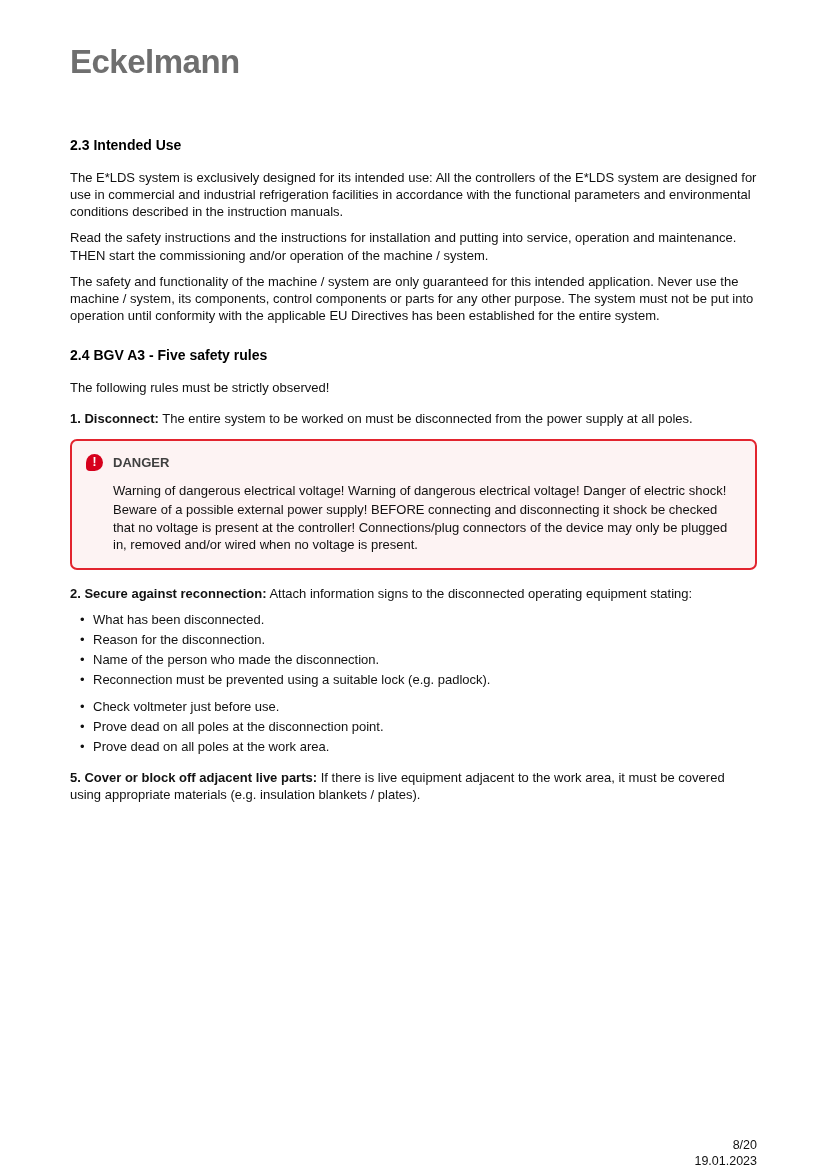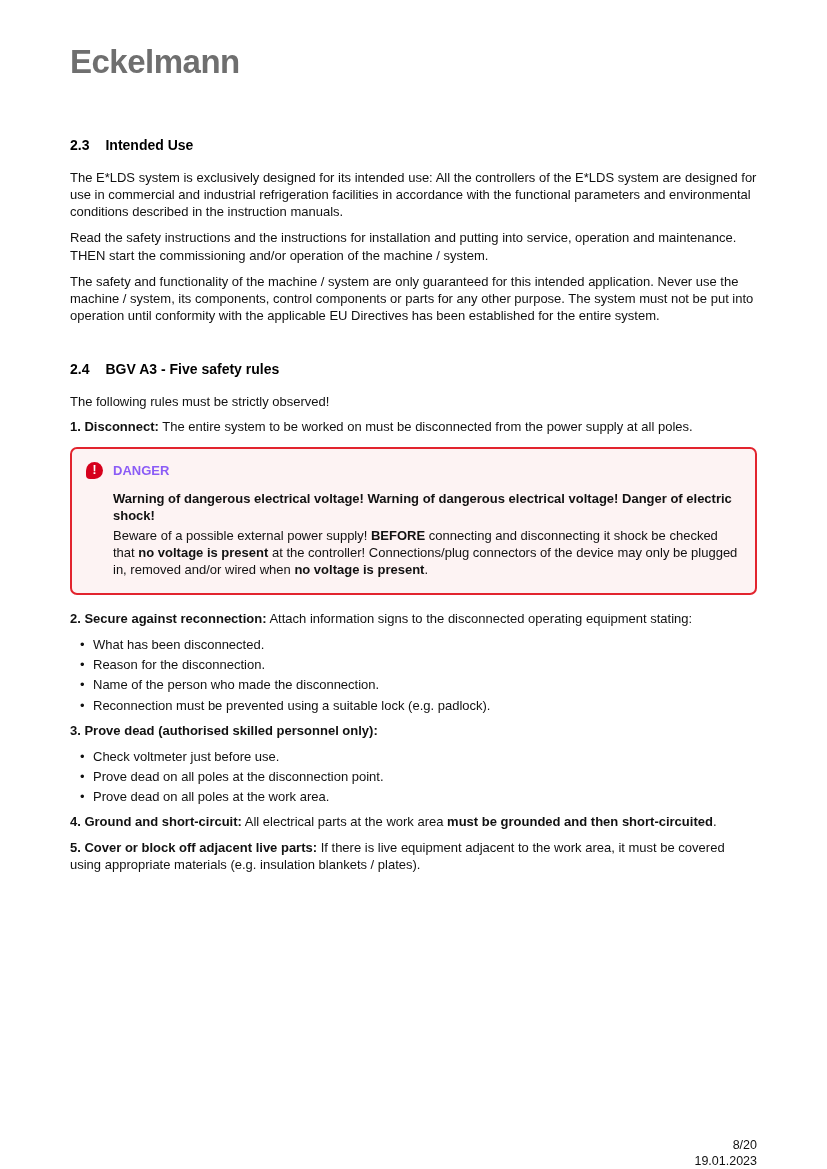--- a/index.html
+++ b/index.html
@@ -20,31 +20,31 @@
   .logo {
     padding-top: 40px;
     font-size: 33px;
     font-weight: bold;
     color: #6f6f6f;
     letter-spacing: -0.5px;
     width: 220px;
   }
   .section-heading {
     display: flex;
-    gap: 16px;
+    gap: 4px;
     font-size: 14px;
     font-weight: bold;
     color: #000000;
   }
   .h-23 { margin-top: 52px; }
-  .h-24 { margin-top: 36px; }
+  .h-24 { margin-top: 22px; }
   .para { margin-top: 9px; }
   .para.first { margin-top: 15px; }
   .bold-line { margin-top: 14px; font-weight: normal; }
-  .rule { margin-top: 8px; }
+  .rule { margin-top: 14px; }
   .rule .label { font-weight: bold; }
   .rule .emph { font-weight: bold; }
   .danger-box {
     margin-top: 12px;
     border: 2px solid #e2242e;
     border-radius: 7px;
     background: #fdf3f3;
     padding: 13px 16px 15px 14px;
   }
   .danger-header {
@@ -58,25 +58,25 @@
     border-radius: 50% 50% 50% 4px;
     background: #d6001c;
     color: #ffffff;
     font-size: 12px;
     font-weight: bold;
     display: flex;
     align-items: center;
     justify-content: center;
     flex: 0 0 auto;
   }
-  .danger-title { font-weight: bold; color: #8b5cf6; }
+  .danger-title { font-weight: bold; color: #404040; }
   .danger-body { margin-left: 27px; margin-top: 11px; }
-  .danger-heading { font-weight: bold; }
+  .danger-heading { font-weight: normal; }
   .danger-text { margin-top: 2px; }
-  .danger-text b { font-weight: bold; }
+  .danger-text b { font-weight: normal; }
   ul.bullets {
     list-style: none;
     margin-top: 9px;
     margin-left: 10px;
   }
   ul.bullets li {
     position: relative;
     padding-left: 13px;
     margin-top: 3px;
   }
@@ -143,29 +143,27 @@
 
   <p class="rule" style="margin-top:15px;"><span class="label">2. Secure against reconnection:</span><span> Attach information signs to the disconnected operating equipment stating:</span></p>
 
   <ul class="bullets">
     <li>What has been disconnected.</li>
     <li>Reason for the disconnection.</li>
     <li>Name of the person who made the disconnection.</li>
     <li>Reconnection must be prevented using a suitable lock (e.g. padlock).</li>
   </ul>
 
-  <p class="rule"><span class="label">3. Prove dead (authorised skilled personnel only):</span></p>
 
   <ul class="bullets">
     <li>Check voltmeter just before use.</li>
     <li>Prove dead on all poles at the disconnection point.</li>
     <li>Prove dead on all poles at the work area.</li>
   </ul>
 
-  <p class="rule"><span class="label">4. Ground and short-circuit:</span><span> All electrical parts at the work area </span><span class="emph">must be grounded and then short-circuited</span><span>.</span></p>
 
   <p class="rule"><span class="label">5. Cover or block off adjacent live parts:</span><span> If there is live equipment adjacent to the work area, it must be covered using appropriate materials (e.g. insulation blankets / plates).</span></p>
 
   <div class="footer">
     <span class="date">19.01.2023</span>
     <span class="pagenum">8/20</span>
   </div>
 
 </div>
 

